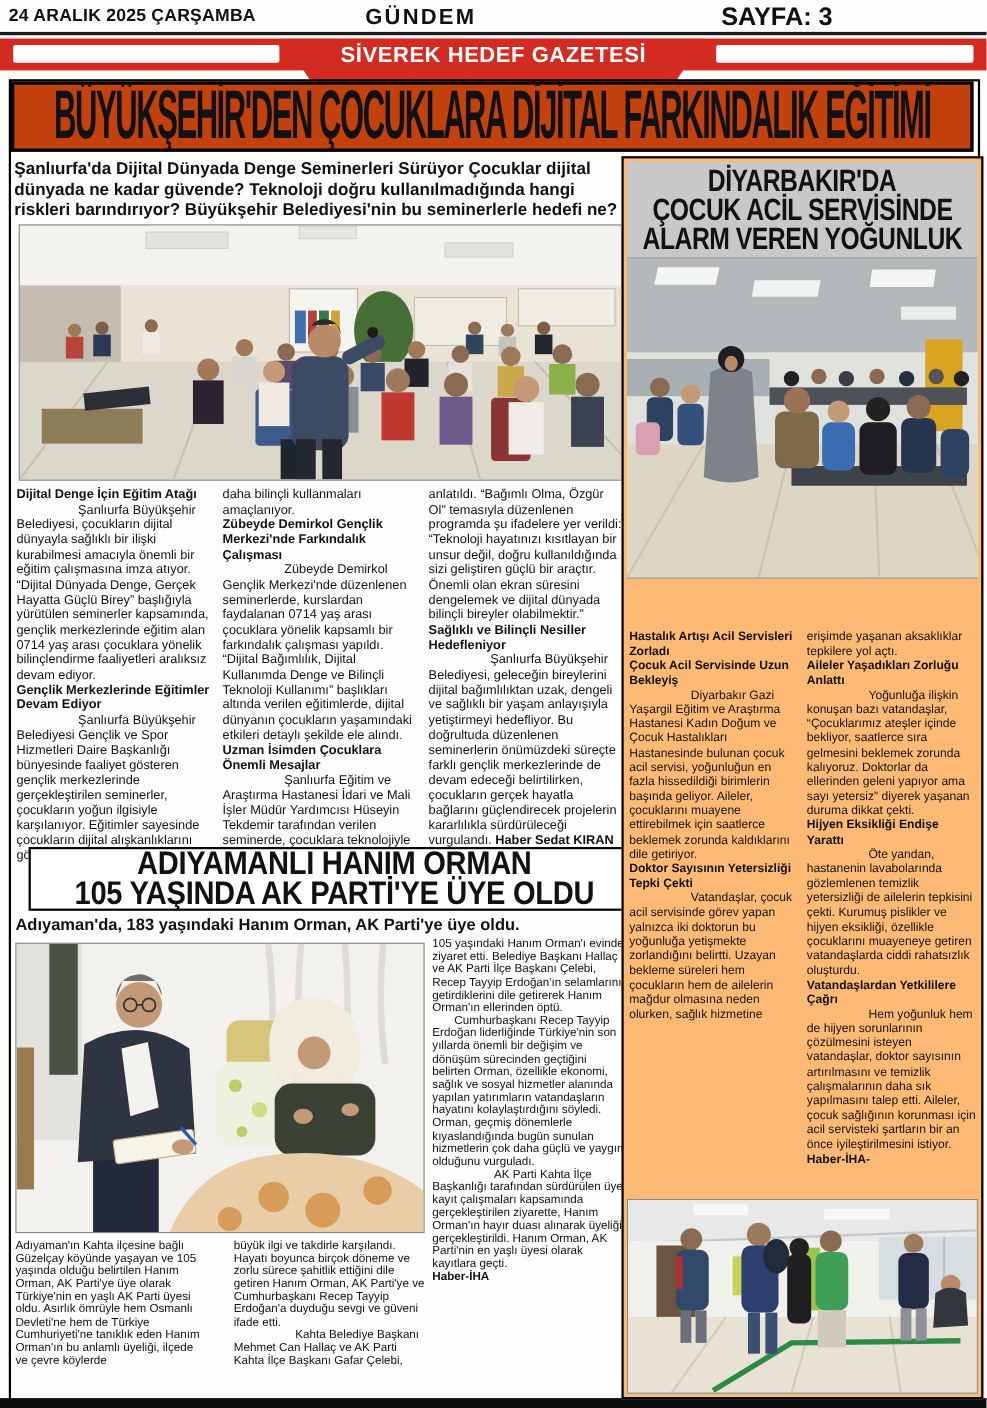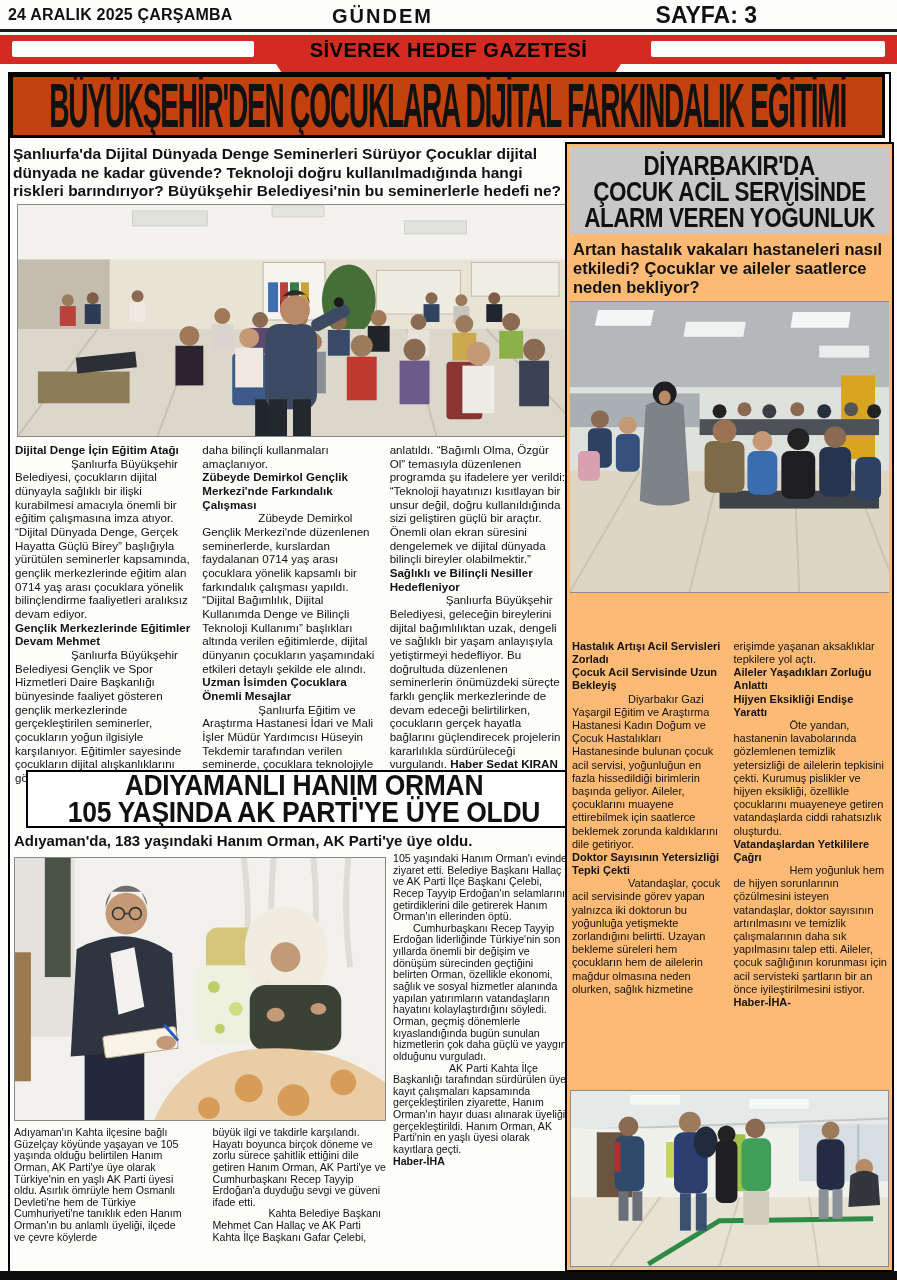--- a/index.html
+++ b/index.html
@@ -18,21 +18,21 @@
   #ribbon{position:absolute;left:0;top:35px;width:897px;height:29px;background:#d32b21;}
   #ribbon .stripe{position:absolute;top:6px;height:16px;background:#fff;border-radius:2px;}
   #ribbon .stripe.left{left:12px;width:242px;}
   #ribbon .stripe.right{right:12px;width:234px;}
   #masthead-tab{
     position:absolute;left:50%;top:0;transform:translateX(-50%);
     width:384px;height:40px;background:#d32b21;
     clip-path:polygon(0 0,100% 0,93% 100%,7% 100%);
     display:flex;align-items:flex-start;justify-content:center;
   }
-  #masthead-tab span{color:#000000;font-weight:bold;font-size:20px;letter-spacing:.5px;margin-top:4px;white-space:nowrap;}
+  #masthead-tab span{color:#ffffff;font-weight:bold;font-size:20px;letter-spacing:.5px;margin-top:4px;white-space:nowrap;}
   
   #page-frame{position:absolute;left:8px;top:72px;width:879px;height:1200px;border:2px solid #000;}
   #bottom-bar{position:absolute;left:0;top:1271px;width:897px;height:9px;background:#0d0d0d;}
   
   #headline1-box{position:absolute;left:10px;top:74px;width:875px;height:64px;border:3px solid #000;
     background:#c2410c;display:flex;align-items:center;justify-content:center;overflow:hidden;box-sizing:border-box;}
   #headline1-box span{font-weight:800;font-size:44px;white-space:nowrap;letter-spacing:-2px;
     transform:scale(.64,1.42);transform-origin:center;}
   #intro1{position:absolute;left:13px;top:145px;width:552px;font-size:15.5px;font-weight:bold;line-height:1.2;}
   .ph{position:relative;background:#ddd;border:1px solid #8a8a8a;overflow:hidden;box-sizing:border-box;}
@@ -179,21 +179,21 @@
       <rect x="292" y="118" width="42" height="13" rx="6" fill="#3c4a63" transform="rotate(-28 292 118)"></rect>
       <circle cx="322" cy="98" r="5" fill="#1b1b1b"></circle>
     </g>
   </svg>
 </div>
 
 <div id="a1cols">
   <div class="col">
     <p class="h">Dijital Denge İçin Eğitim Atağı</p>
     <p class="pi">Şanlıurfa Büyükşehir Belediyesi, çocukların dijital dünyayla sağlıklı bir ilişki kurabilmesi amacıyla önemli bir eğitim çalışmasına imza atıyor. “Dijital Dünyada Denge, Gerçek Hayatta Güçlü Birey” başlığıyla yürütülen seminerler kapsamında, gençlik merkezlerinde eğitim alan 0714 yaş arası çocuklara yönelik bilinçlendirme faaliyetleri aralıksız devam ediyor.</p>
-    <p class="h">Gençlik Merkezlerinde Eğitimler Devam Mehmet</p>
+    <p class="h">Gençlik Merkezlerinde Eğitimler Devam Ediyor</p>
     <p class="pi">Şanlıurfa Büyükşehir Belediyesi Gençlik ve Spor Hizmetleri Daire Başkanlığı bünyesinde faaliyet gösteren gençlik merkezlerinde gerçekleştirilen seminerler, çocukların yoğun ilgisiyle karşılanıyor. Eğitimler sayesinde çocukların dijital alışkanlıklarını gözden geçirmeleri ve teknolojiyi</p>
   </div>
   <div class="col">
     <p class="p">daha bilinçli kullanmaları amaçlanıyor.</p>
     <p class="h">Zübeyde Demirkol Gençlik Merkezi'nde Farkındalık Çalışması</p>
     <p class="pi">Zübeyde Demirkol Gençlik Merkezi'nde düzenlenen seminerlerde, kurslardan faydalanan 0714 yaş arası çocuklara yönelik kapsamlı bir farkındalık çalışması yapıldı. “Dijital Bağımlılık, Dijital Kullanımda Denge ve Bilinçli Teknoloji Kullanımı” başlıkları altında verilen eğitimlerde, dijital dünyanın çocukların yaşamındaki etkileri detaylı şekilde ele alındı.</p>
     <p class="h">Uzman İsimden Çocuklara Önemli Mesajlar</p>
     <p class="pi">Şanlıurfa Eğitim ve Araştırma Hastanesi İdari ve Mali İşler Müdür Yardımcısı Hüseyin Tekdemir tarafından verilen seminerde, çocuklara teknolojiyle sağlıklı bir ilişki kurmanın önemi</p>
   </div>
   <div class="col">
@@ -269,21 +269,20 @@
     <p class="p byline">Haber-İHA</p>
   </div>
 </div>
 
 <div id="sidebar">
   <div id="sb-head">
     <div>DİYARBAKIR'DA</div>
     <div>ÇOCUK ACİL SERVİSİNDE</div>
     <div>ALARM VEREN YOĞUNLUK</div>
   </div>
-  <div id="sb-sub">Artan hastalık vakaları hastaneleri nasıl etkiledi? Çocuklar ve aileler saatlerce neden bekliyor?</div>
 
   <div id="photo3" class="ph">
     <svg viewBox="0 0 320 292" preserveAspectRatio="none">
       <rect x="0" y="0" width="320" height="86" fill="#b4b8ba"></rect>
       <rect x="30" y="8" width="56" height="16" fill="#f3f6f4" transform="skewX(-12)"></rect>
       <rect x="120" y="20" width="60" height="15" fill="#eef2f0" transform="skewX(-10)"></rect>
       <rect x="225" y="10" width="58" height="16" fill="#f3f6f4" transform="skewX(-8)"></rect>
       <rect x="250" y="44" width="50" height="12" fill="#e9edeb"></rect>
       <rect x="0" y="86" width="320" height="84" fill="#dfe1dd"></rect>
       <rect x="0" y="92" width="130" height="34" fill="#a9b0b4"></rect>
@@ -335,20 +334,21 @@
     <div class="col">
       <p class="h">Hastalık Artışı Acil Servisleri Zorladı</p>
       <p class="h">Çocuk Acil Servisinde Uzun Bekleyiş</p>
       <p class="pi">Diyarbakır Gazi Yaşargil Eğitim ve Araştırma Hastanesi Kadın Doğum ve Çocuk Hastalıkları Hastanesinde bulunan çocuk acil servisi, yoğunluğun en fazla hissedildiği birimlerin başında geliyor. Aileler, çocuklarını muayene ettirebilmek için saatlerce beklemek zorunda kaldıklarını dile getiriyor.</p>
       <p class="h">Doktor Sayısının Yetersizliği Tepki Çekti</p>
       <p class="pi">Vatandaşlar, çocuk acil servisinde görev yapan yalnızca iki doktorun bu yoğunluğa yetişmekte zorlandığını belirtti. Uzayan bekleme süreleri hem çocukların hem de ailelerin mağdur olmasına neden olurken, sağlık hizmetine</p>
     </div>
     <div class="col">
       <p class="p">erişimde yaşanan aksaklıklar tepkilere yol açtı.</p>
       <p class="h">Aileler Yaşadıkları Zorluğu Anlattı</p>
+      <p class="pi">Yoğunluğa ilişkin konuşan bazı vatandaşlar, “Çocuklarımız ateşler içinde bekliyor, saatlerce sıra gelmesini beklemek zorunda kalıyoruz. Doktorlar da ellerinden geleni yapıyor ama sayı yetersiz” diyerek yaşanan duruma dikkat çekti.</p>
       <p class="h">Hijyen Eksikliği Endişe Yarattı</p>
       <p class="pi">Öte yandan, hastanenin lavabolarında gözlemlenen temizlik yetersizliği de ailelerin tepkisini çekti. Kurumuş pislikler ve hijyen eksikliği, özellikle çocuklarını muayeneye getiren vatandaşlarda ciddi rahatsızlık oluşturdu.</p>
       <p class="h">Vatandaşlardan Yetkililere Çağrı</p>
       <p class="pi"><span>Hem yoğunluk hem de hijyen sorunlarının çözülmesini isteyen vatandaşlar, doktor sayısının artırılmasını ve temizlik çalışmalarının daha sık yapılmasını talep etti. Aileler, çocuk sağlığının korunması için acil servisteki şartların bir an önce iyileştirilmesini istiyor.</span> <b class="byline">Haber-İHA-</b></p>
     </div>
   </div>
 
   <div id="photo4" class="ph">
     <svg viewBox="0 0 320 178" preserveAspectRatio="none">
       <rect x="0" y="0" width="320" height="40" fill="#e7e9e8"></rect>

